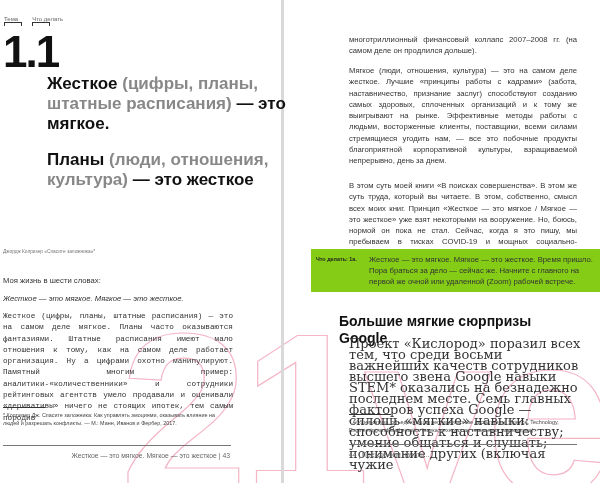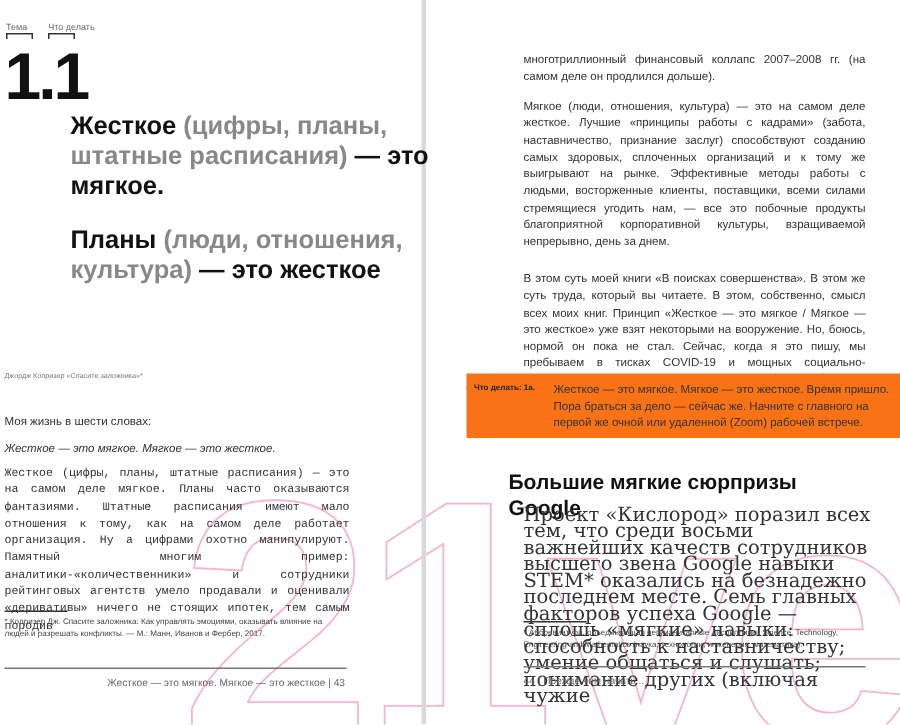--- a/index.html
+++ b/index.html
@@ -37,21 +37,21 @@
   .fn-rule { position: absolute; height: 1px; background: #333; }
   .footnote { position: absolute; font-size: 5.4px; line-height: 7.5px; color: #444; }
   .footer-rule { position: absolute; height: 1px; background: #777; }
   .footer { position: absolute; font-size: 6.8px; color: #666; }
 
   
   .rp1 { position: absolute; left: 65px; top: 34px; width: 228px; }
   .rp2 { position: absolute; left: 65px; top: 65px; width: 228px; }
   .rp3 { position: absolute; left: 65px; top: 180px; width: 228px; }
 
-  .todo-box { position: absolute; left: 27px; top: 249px; width: 289px; height: 43px; background: #f97316; }
+  .todo-box { position: absolute; left: 27px; top: 249px; width: 289px; height: 43px; background: #84cc16; }
   .todo-label { position: absolute; left: 5px; top: 7px; font-size: 5.4px; font-weight: bold; color: #222; }
   .todo-text { position: absolute; left: 58px; top: 5px; width: 228px; font-size: 7.7px; line-height: 11px; color: #333; }
 
   .subhead { position: absolute; left: 55px; top: 313px; font-size: 14px; font-weight: bold; line-height: 17px; color: #111; width: 220px; }
   .rquote { position: absolute; left: 65px; top: 338px; width: 232px; font-family: "DejaVu Serif", serif;
     font-size: 13px; line-height: 11px; color: #333; }
 
   
   .watermark { position: absolute; left: 120px; top: 300px; font-size: 230px; font-weight: bold;
     color: transparent; -webkit-text-stroke: 1.2px rgba(235,120,150,0.55); line-height: 1;

